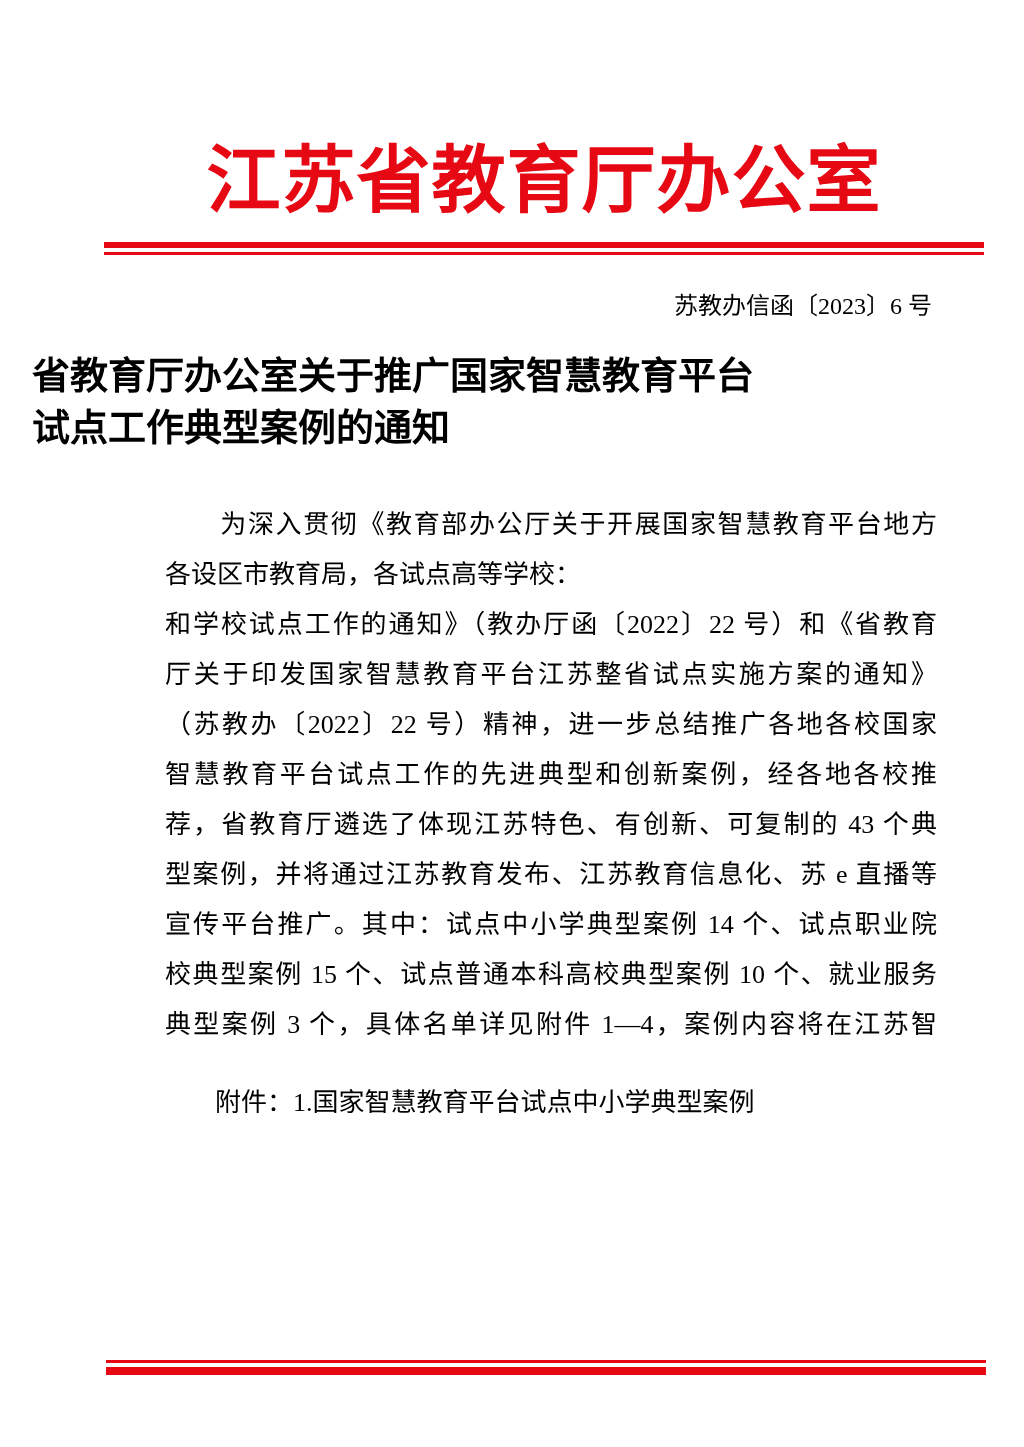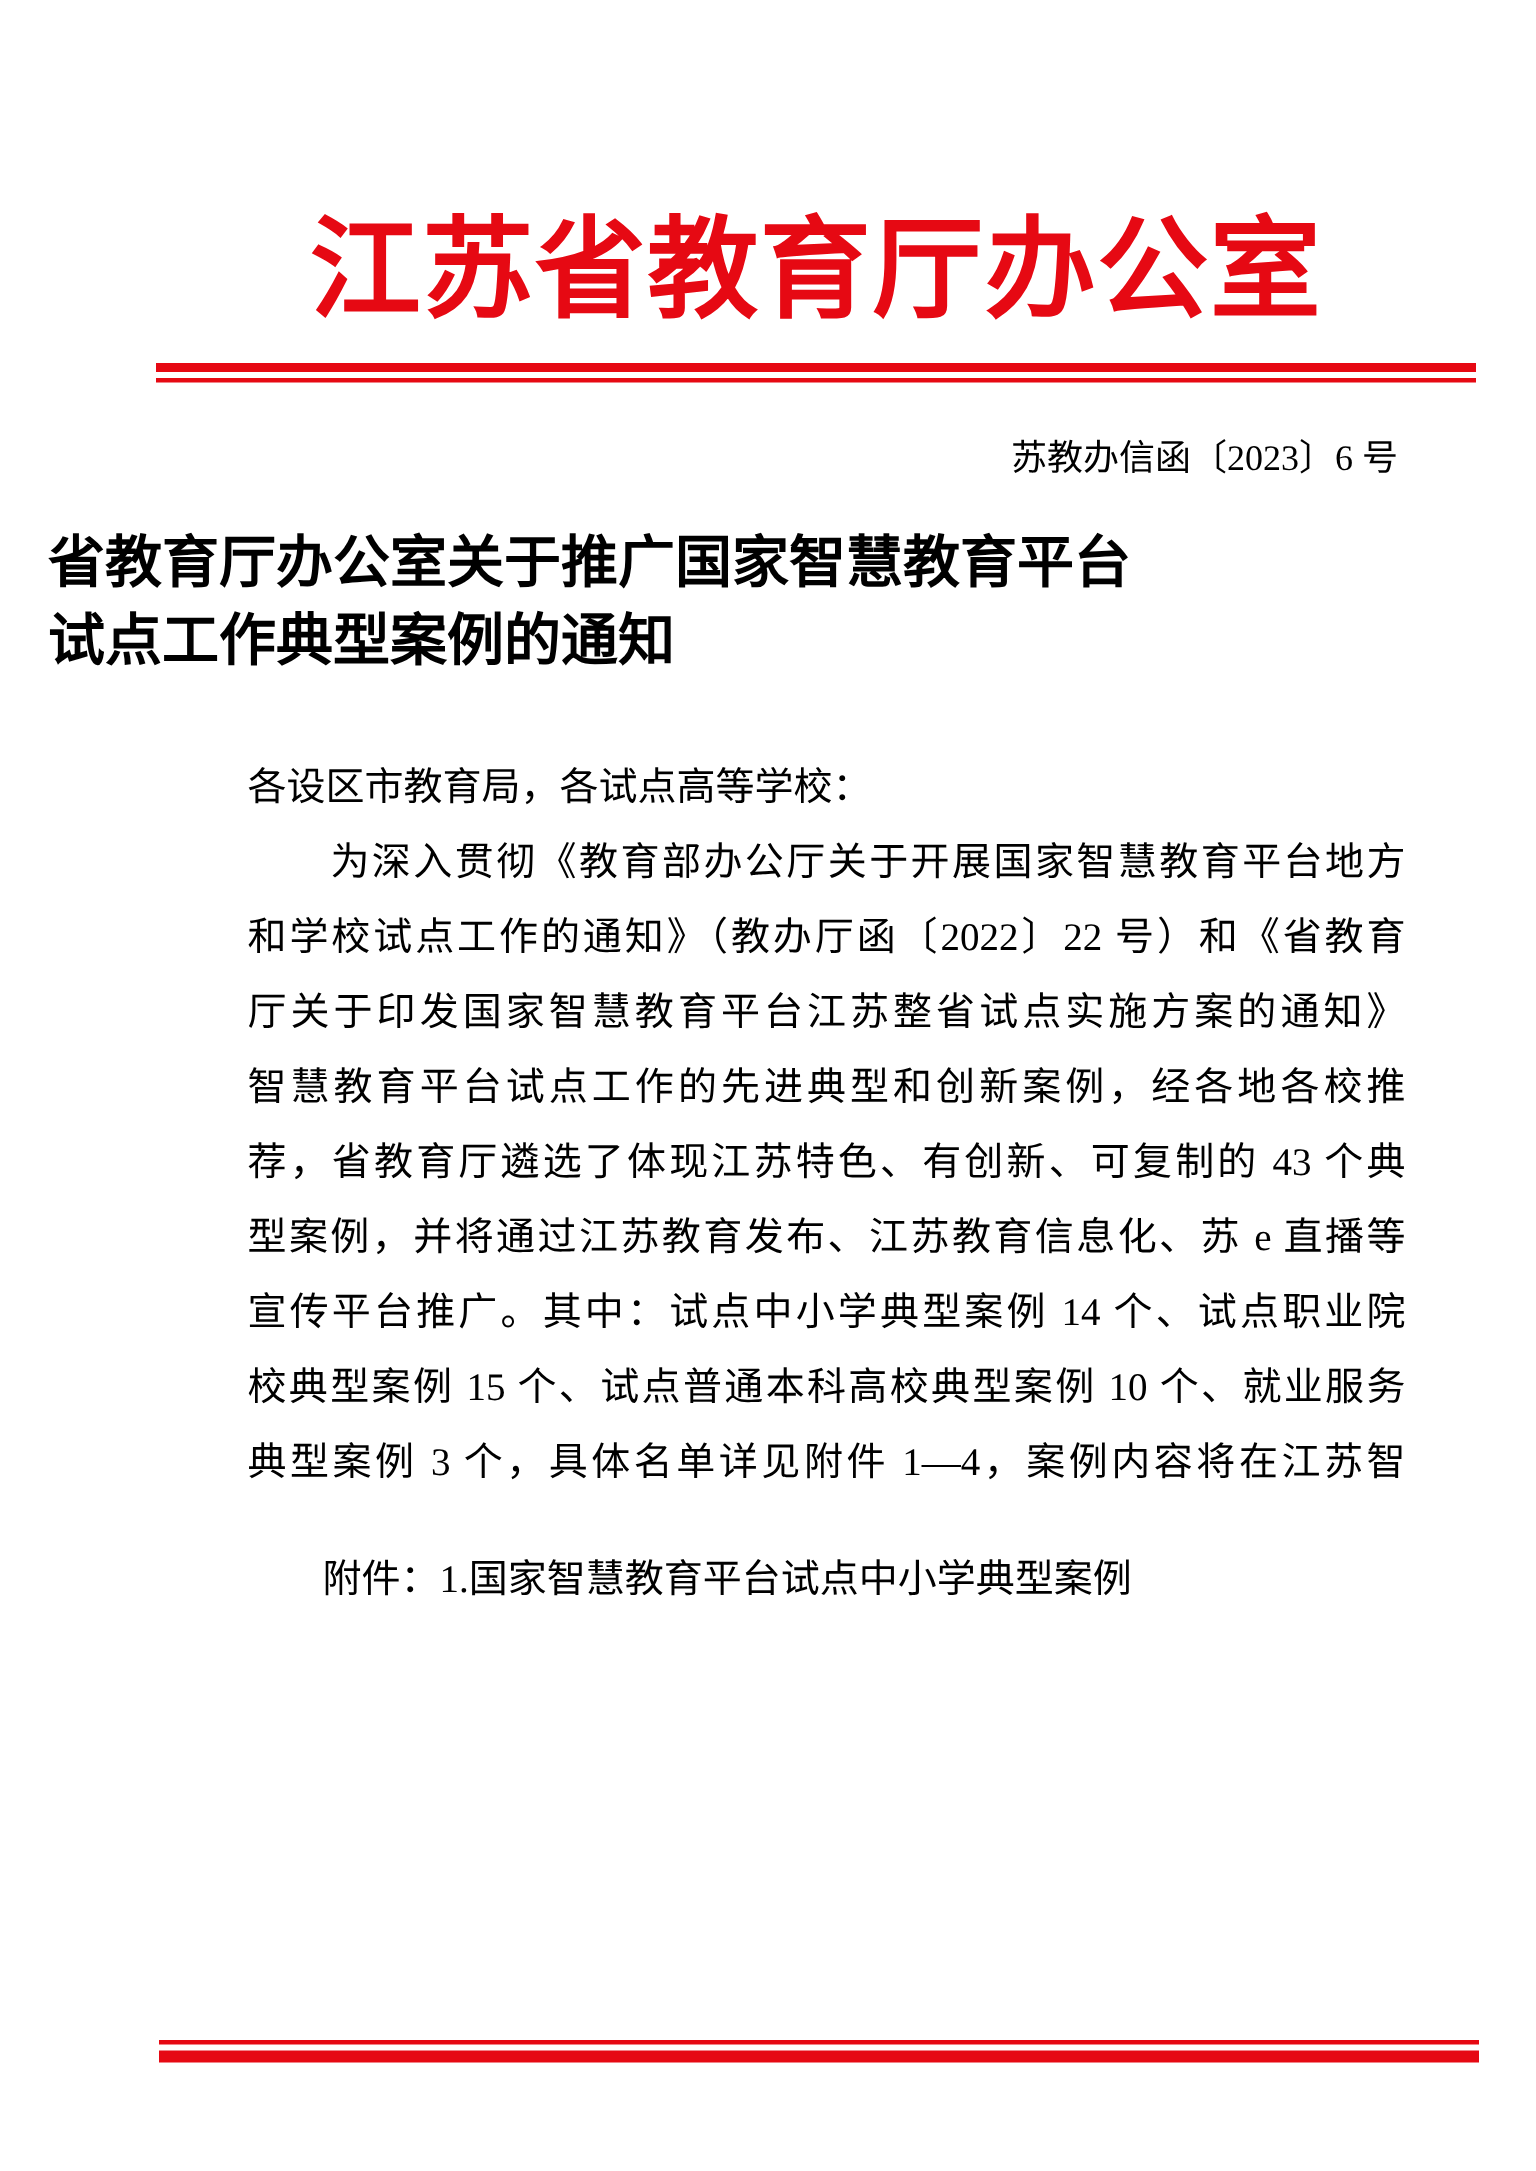--- a/index.html
+++ b/index.html
@@ -93,24 +93,25 @@
   </div>
 
   <div class="doc-number">苏教办信函〔2023〕6 号</div>
 
   <div class="doc-title">
     <span>省教育厅办公室关于推广国家智慧教育平台</span><br>
     <span>试点工作典型案例的通知</span>
   </div>
 
   <div class="body-block">
+    <div class="line j">　　为深入贯彻《教育部办公厅关于开展国家智慧教育平台地方</div>
     <div class="line">各设区市教育局，各试点高等学校：</div>
-    <div class="line j">　　为深入贯彻《教育部办公厅关于开展国家智慧教育平台地方</div>
     <div class="line j">和学校试点工作的通知》（教办厅函〔2022〕22 号）和《省教育</div>
     <div class="line j">厅关于印发国家智慧教育平台江苏整省试点实施方案的通知》</div>
+    <div class="line j">（苏教办〔2022〕22 号）精神，进一步总结推广各地各校国家</div>
     <div class="line j">智慧教育平台试点工作的先进典型和创新案例，经各地各校推</div>
     <div class="line j">荐，省教育厅遴选了体现江苏特色、有创新、可复制的 43 个典</div>
     <div class="line j">型案例，并将通过江苏教育发布、江苏教育信息化、苏 e 直播等</div>
     <div class="line j">宣传平台推广。其中：试点中小学典型案例 14 个、试点职业院</div>
     <div class="line j">校典型案例 15 个、试点普通本科高校典型案例 10 个、就业服务</div>
     <div class="line j">典型案例 3 个，具体名单详见附件 1—4，案例内容将在江苏智</div>
 
     <div class="attachment">附件：1.国家智慧教育平台试点中小学典型案例</div>
   </div>
 

